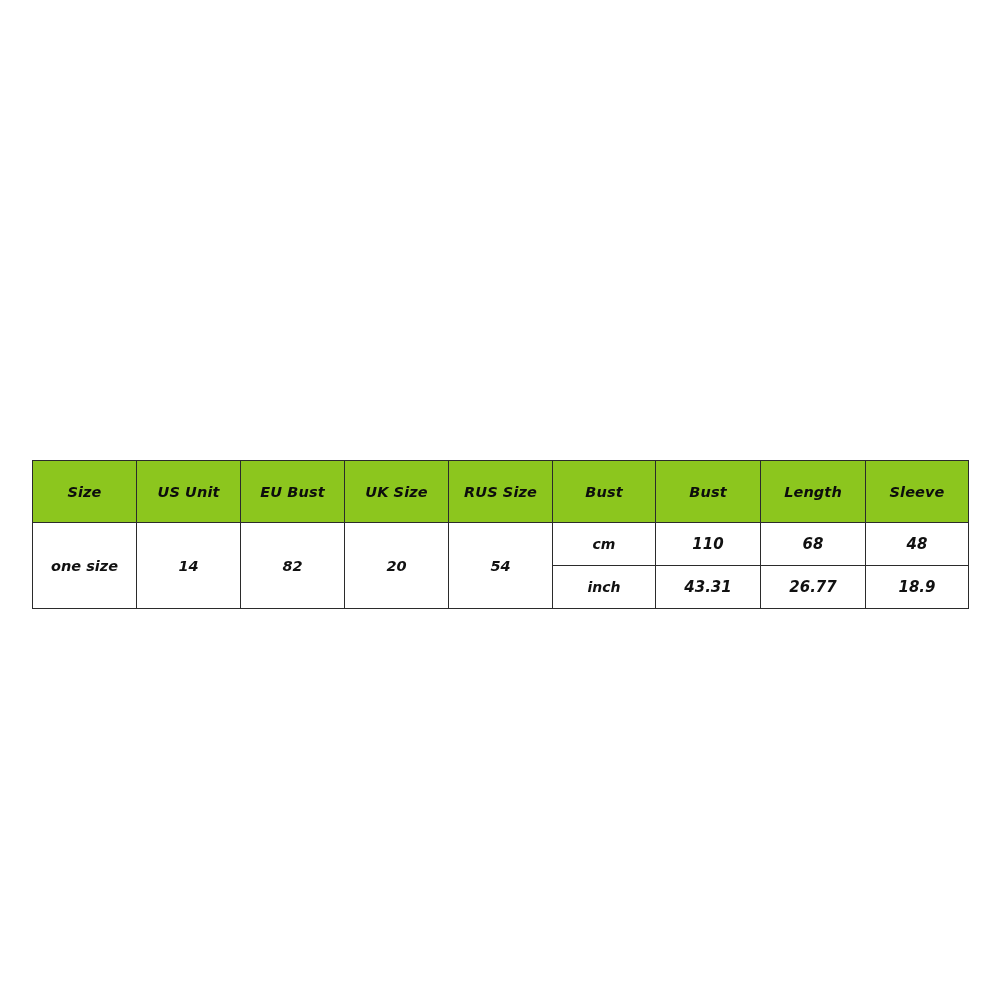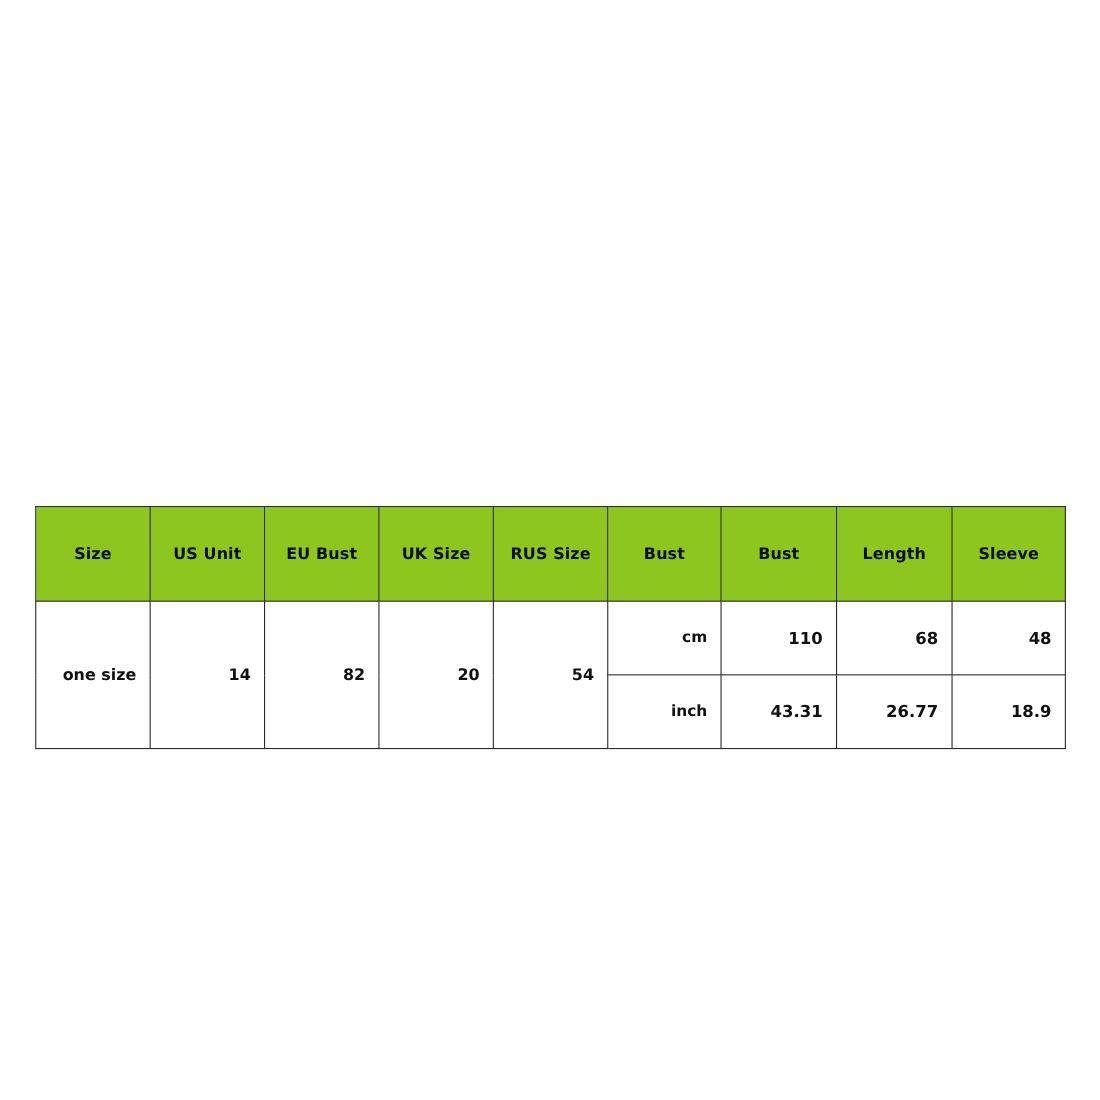--- a/index.html
+++ b/index.html
@@ -33,40 +33,40 @@
     background: #ffffff;
   }
 
   table.size-chart th,
   table.size-chart td {
     border: 1.5px solid #2b2b2b;
     text-align: center;
     vertical-align: middle;
     font-weight: bold;
     color: #101010;
-    padding: 12px;
+    padding: 0;
     background-clip: padding-box;
+    font-style: italic;
   }
 
   
   table.size-chart thead th {
     background: #8CC61E;
     height: 61px;
     font-size: 14.5px;
     letter-spacing: 0.1px;
     color: #0d0d0d;
   }
 
   
   table.size-chart tbody td {
     background: #ffffff;
     height: 42px;
     font-size: 15px;
     color: #111111;
-    text-align: right;
   }
 
   table.size-chart tbody td.merged {
     font-size: 14.5px;
   }
 
   table.size-chart tbody td.unit-label {
     font-size: 14px;
   }
 

